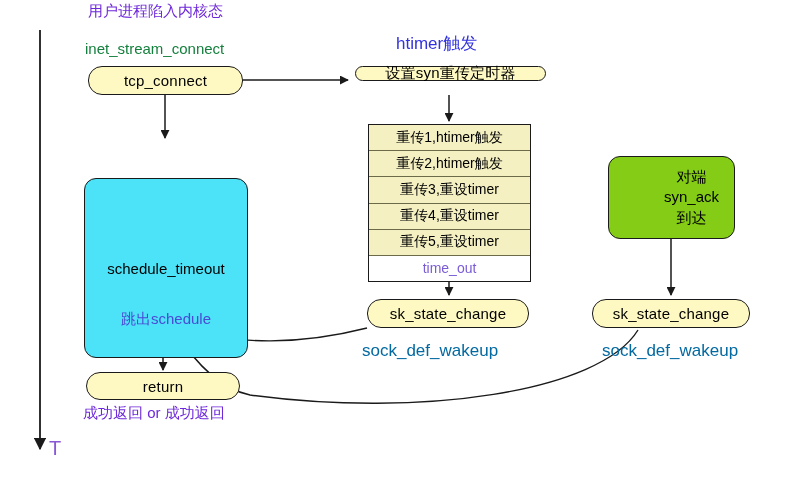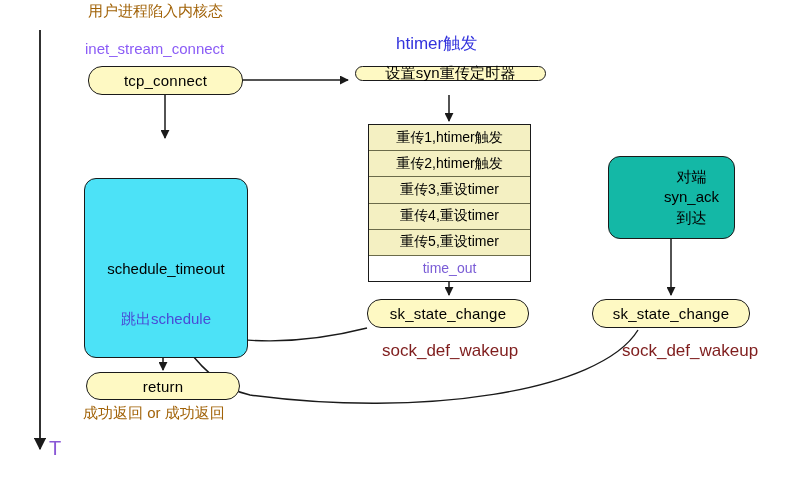--- a/index.html
+++ b/index.html
@@ -62,21 +62,21 @@
     bottom: 28px;
     left: 0;
     right: 0;
     text-align: center;
   }
 
   
   .block-green {
     border: 1.6px solid #1a1a1a;
     border-radius: 12px;
-    background: #14b8a6;
+    background: #84cc16;
     flex-direction: column;
     line-height: 1.35;
     font-size: 15px;
     padding-left: 40px;
   }
 
   
   .retrans-table {
     position: absolute;
     box-sizing: border-box;
@@ -100,26 +100,26 @@
   .retrans-row.timeout-row {
     background: #ffffff;
     color: #7a5cd6;
     border-bottom: none;
   }
 
   
   .label {
     position: absolute;
     white-space: nowrap;
-    color: #a16207;
+    color: #6d28d9;
   }
   .label.title-cjk { font-size: 15px; }
-  .label.purple { color: #8b5cf6; font-size: 15px; }
+  .label.purple { color: #15803d; font-size: 15px; }
   .label.blue-bold { color: #3333dd; font-size: 17px; }
-  .label.steel { color: #7f1d1d; font-size: 17px; margin-left: 20px; }
+  .label.steel { color: #0369a1; font-size: 17px; }
   .label.axis-t { color: #8a58d6; font-size: 20px; }
   .label.caption { font-size: 15px; }
 </style>
 </head>
 <body>
 
 <div id="canvas">
 
   <svg class="svg-layer" viewBox="0 0 800 481">
     <defs>

